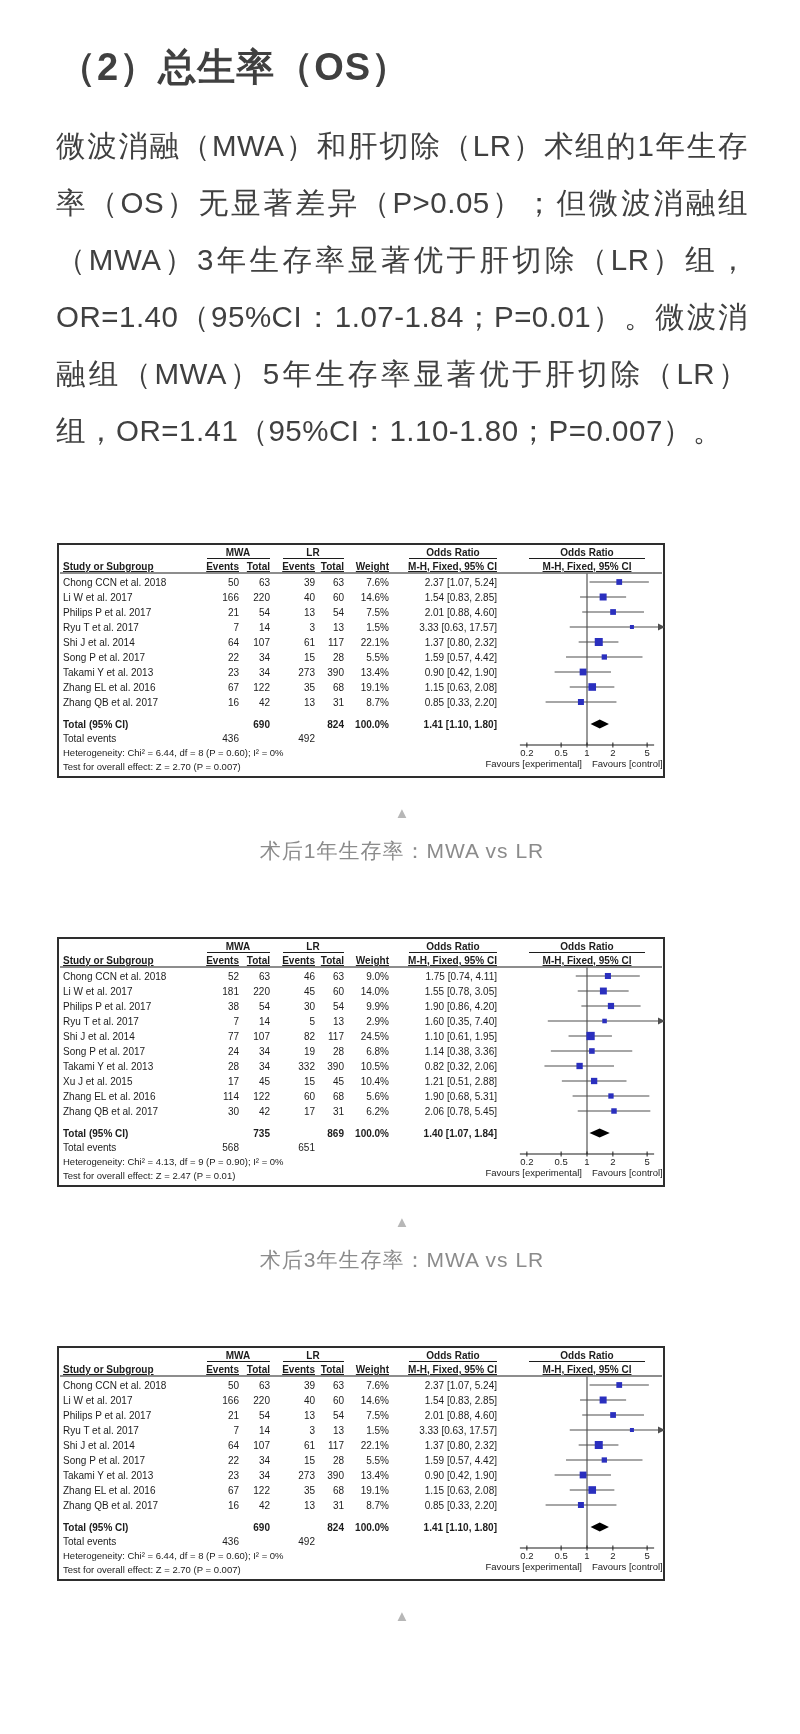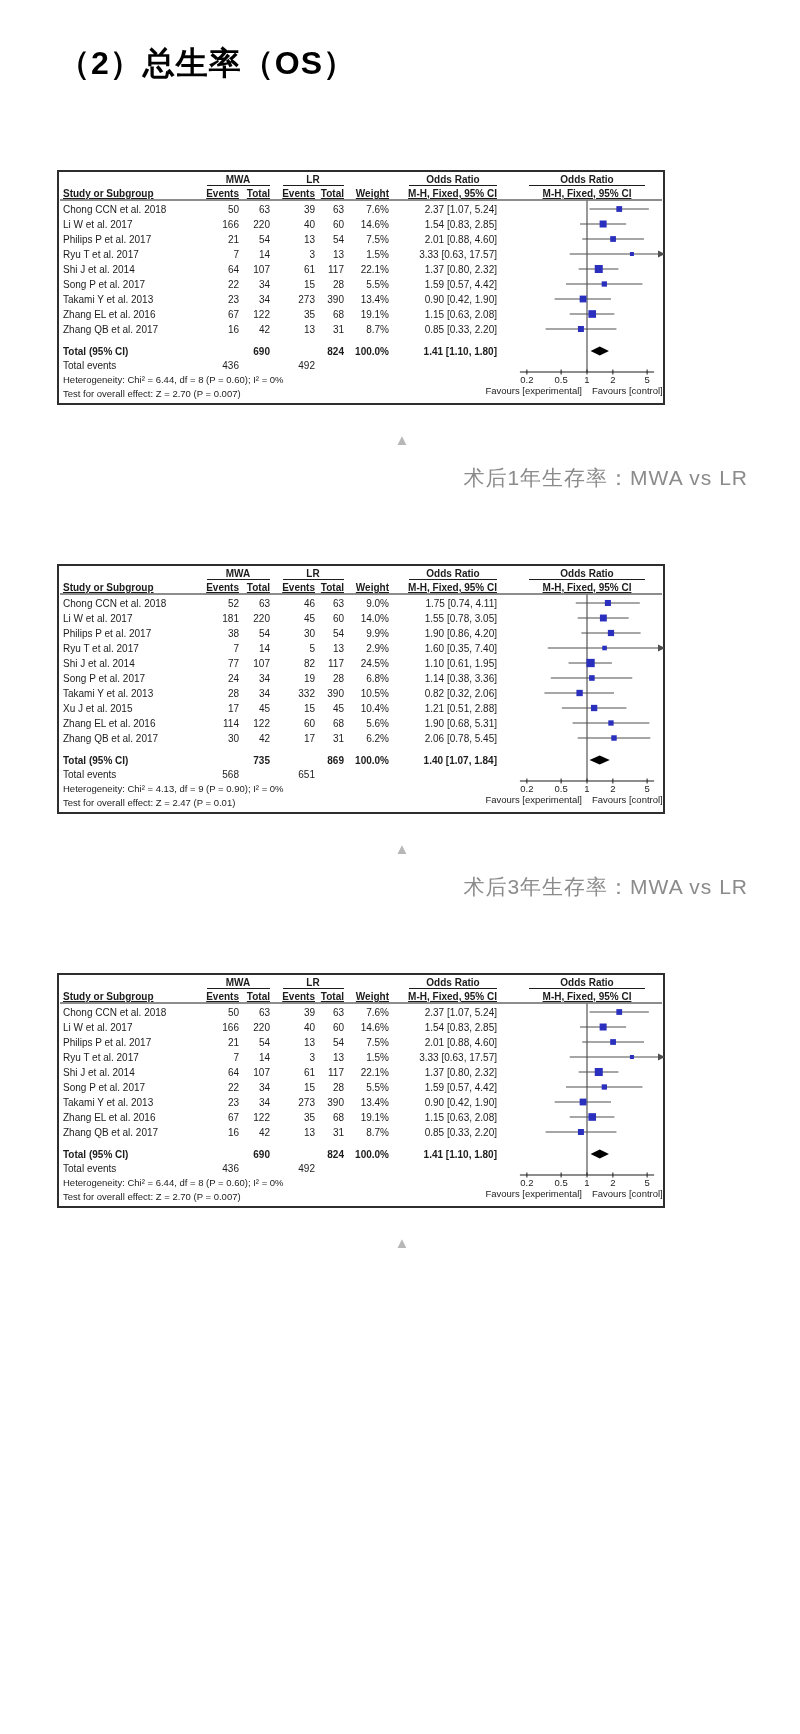--- a/index.html
+++ b/index.html
@@ -1,34 +1,35 @@
 <!DOCTYPE html>
 <html><head>
 <meta charset="utf-8">
 <style>
   html,body{margin:0;padding:0;background:#ffffff;}
   body{width:800px;min-height:1734px;font-family:"Liberation Sans",sans-serif;color:#3f3f3f;}
   .page{padding:26px 52px 40px 56px;}
-  .section-heading{font-size:32px;font-weight:bold;color:#000000;margin:16px 0 24px 2px;letter-spacing:1px;}
+  .section-heading{font-size:38px;font-weight:bold;color:#404040;margin:16px 0 24px 2px;letter-spacing:1px;}
   .body-paragraph{font-size:29.5px;line-height:57px;color:#404040;text-align:justify;margin:0;letter-spacing:0.5px;}
   .figure-block{margin-top:84px;}
   .figure-block + .figure-block{margin-top:72px;}
   .forest-wrap{margin-left:1px;}
   svg.forest{display:block;}
   svg.forest text{font-family:"Liberation Sans",sans-serif;}
   .collapse-triangle{text-align:center;color:#b7b7b7;font-size:15px;line-height:1;margin-top:27px;cursor:pointer;user-select:none;}
-  .fig-caption{text-align:right;color:#8b8b8b;font-size:21px;margin-top:17px;letter-spacing:1px;}
+  .fig-caption{text-align:center;color:#8b8b8b;font-size:21px;margin-top:17px;letter-spacing:1px;}
 </style>
 </head>
 <body>
 
 <div class="page">
 
   <h2 class="section-heading">（2）总生率（OS）</h2>
 
+  <p class="body-paragraph">微波消融（MWA）和肝切除（LR）术组的1年生存率（OS）无显著差异（P&gt;0.05）；但微波消融组（MWA）3年生存率显著优于肝切除（LR）组，OR=1.40（95%CI：1.07-1.84；P=0.01）。微波消融组（MWA）5年生存率显著优于肝切除（LR）组，OR=1.41（95%CI：1.10-1.80；P=0.007）。</p>
 
   <section class="figure-block">
     <div class="forest-wrap">
       <svg class="forest" viewBox="0 0 608 235" width="608" height="235">
           <rect x="1" y="1" width="606" height="233" fill="#ffffff" stroke="#2E2E2E" stroke-width="2"></rect>
           <text x="181" y="13" font-size="10" fill="#1C1C1C" text-anchor="middle" font-weight="bold">MWA</text>
           <text x="256" y="13" font-size="10" fill="#1C1C1C" text-anchor="middle" font-weight="bold">LR</text>
           <text x="396" y="13" font-size="10" fill="#1C1C1C" text-anchor="middle" font-weight="bold">Odds Ratio</text>
           <text x="530" y="13" font-size="10" fill="#1C1C1C" text-anchor="middle" font-weight="bold">Odds Ratio</text>
           <line x1="150" y1="15.5" x2="213" y2="15.5" stroke="#1C1C1C" stroke-width="1"></line>

